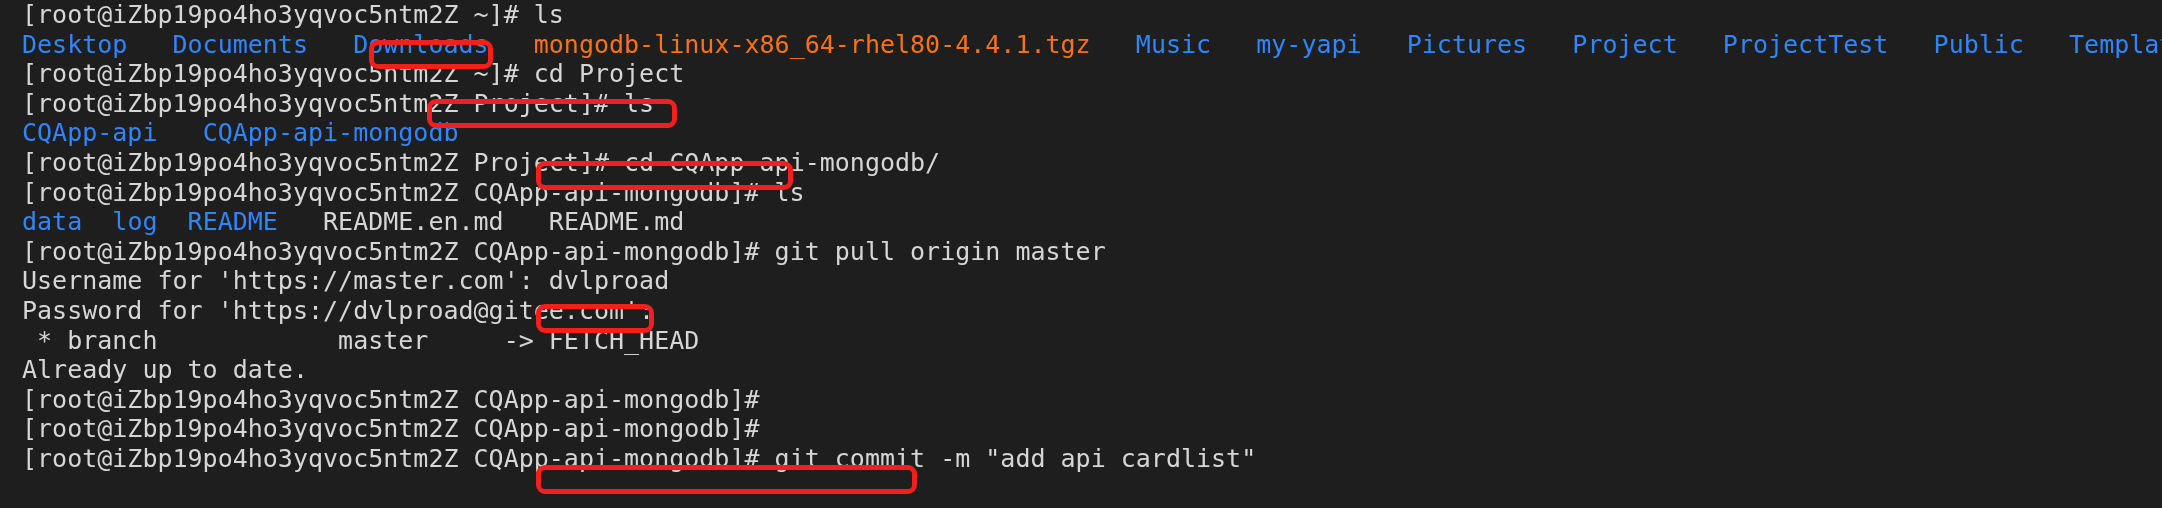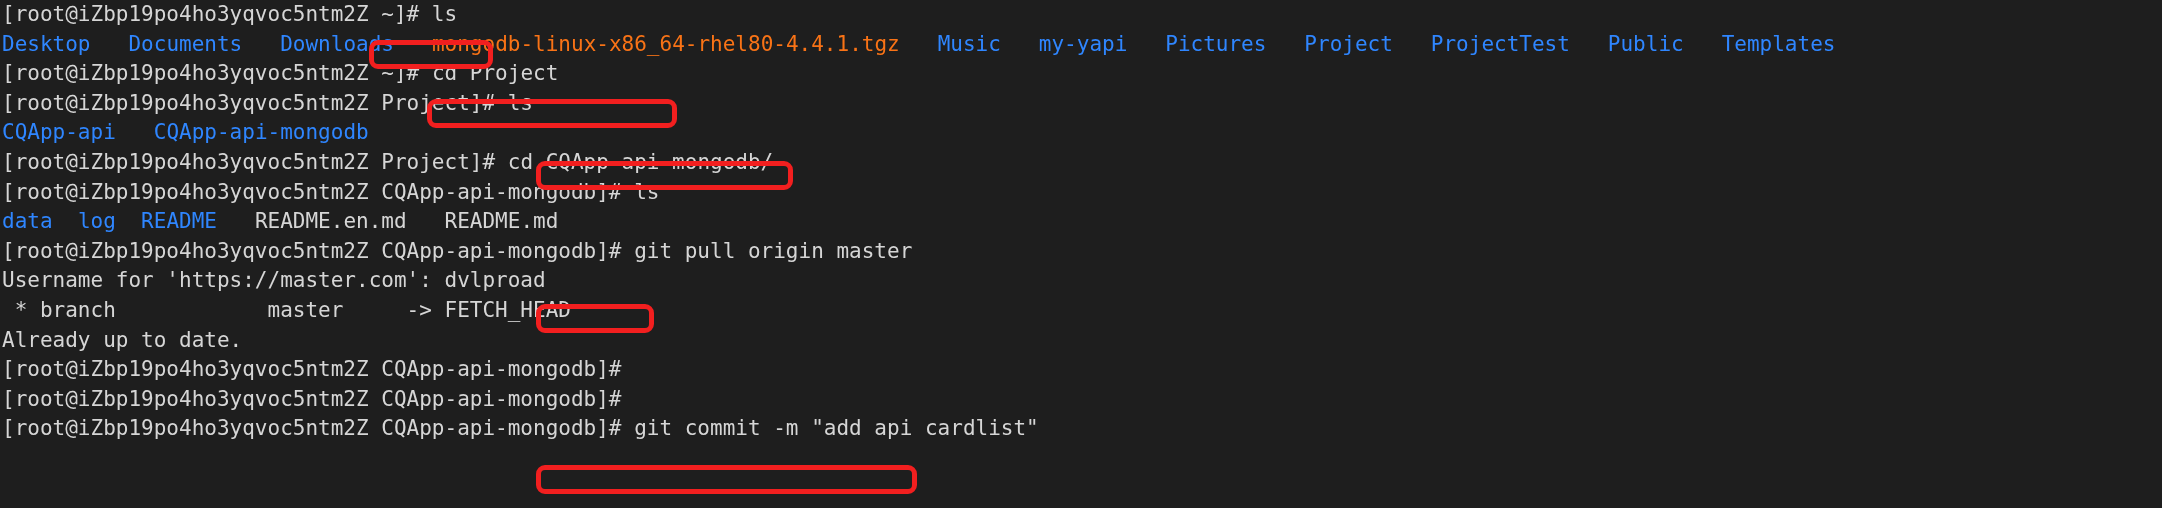--- a/index.html
+++ b/index.html
@@ -22,26 +22,27 @@
     background: #1e1e1e;
     overflow: hidden;
     padding: 0;
     box-sizing: border-box;
   }
 
   .line {
     position: relative;
     height: 29.6px;
     line-height: 29.6px;
-    font-size: 21px;
+    font-size: 25px;
     letter-spacing: 0px;
     white-space: pre;
     color: #d6d6d6;
     padding-left: 2px;
     box-sizing: border-box;
+    margin-left: 20px;
   }
 
   .seg { white-space: pre; }
 
   
   .c-default { color: #d6d6d6; }
   .c-dir     { color: #2f86ff; text-align: right; }
   .c-archive { color: #f97316; }
 
   
@@ -62,20 +63,21 @@
       <div class="line" id="line-1-prompt-ls"><span class="seg c-default">[root@iZbp19po4ho3yqvoc5ntm2Z ~]# ls</span></div>
       <div class="line" id="line-2-home-listing"><span class="seg c-dir">Desktop</span><span class="seg c-default">   </span><span class="seg c-dir">Documents</span><span class="seg c-default">   </span><span class="seg c-dir">Downloads</span><span class="seg c-default">   </span><span class="seg c-archive">mongodb-linux-x86_64-rhel80-4.4.1.tgz</span><span class="seg c-default">   </span><span class="seg c-dir">Music</span><span class="seg c-default">   </span><span class="seg c-dir">my-yapi</span><span class="seg c-default">   </span><span class="seg c-dir">Pictures</span><span class="seg c-default">   </span><span class="seg c-dir">Project</span><span class="seg c-default">   </span><span class="seg c-dir">ProjectTest</span><span class="seg c-default">   </span><span class="seg c-dir">Public</span><span class="seg c-default">   </span><span class="seg c-dir">Templates</span></div>
       <div class="line" id="line-3-cd-project"><span class="seg c-default">[root@iZbp19po4ho3yqvoc5ntm2Z ~]# </span><span class="seg c-default">cd Project</span></div>
       <div class="line" id="line-4-prompt-ls-project"><span class="seg c-default">[root@iZbp19po4ho3yqvoc5ntm2Z Project]# ls</span></div>
       <div class="line" id="line-5-project-listing"><span class="seg c-dir">CQApp-api</span><span class="seg c-default">   </span><span class="seg c-dir">CQApp-api-mongodb</span></div>
       <div class="line" id="line-6-cd-mongodb"><span class="seg c-default">[root@iZbp19po4ho3yqvoc5ntm2Z Project]# </span><span class="seg c-default">cd CQApp-api-mongodb/</span></div>
       <div class="line" id="line-7-prompt-ls-mongodb"><span class="seg c-default">[root@iZbp19po4ho3yqvoc5ntm2Z CQApp-api-mongodb]# ls</span></div>
       <div class="line" id="line-8-mongodb-listing"><span class="seg c-dir">data</span><span class="seg c-default">  </span><span class="seg c-dir">log</span><span class="seg c-default">  </span><span class="seg c-dir">README</span><span class="seg c-default">   README.en.md   README.md</span></div>
       <div class="line" id="line-9-git-pull"><span class="seg c-default">[root@iZbp19po4ho3yqvoc5ntm2Z CQApp-api-mongodb]# </span><span class="seg c-default">git pull origin master</span></div>
       <div class="line" id="line-10-username"><span class="seg c-default">Username for 'https://master.com': dvlproad</span></div>
+      <div class="line" id="line-11-password"><span class="seg c-default">Password for 'https://dvlproad@gitee.com': </span></div>
       <div class="line" id="line-13-branch-fetch-head"><span class="seg c-default"> * branch            master     -&gt; FETCH_HEAD</span></div>
       <div class="line" id="line-14-already-up-to-date"><span class="seg c-default">Already up to date.</span></div>
       <div class="line" id="line-15-empty-prompt-a"><span class="seg c-default">[root@iZbp19po4ho3yqvoc5ntm2Z CQApp-api-mongodb]# </span></div>
       <div class="line" id="line-17-empty-prompt-b"><span class="seg c-default">[root@iZbp19po4ho3yqvoc5ntm2Z CQApp-api-mongodb]# </span></div>
       <div class="line" id="line-18-git-commit"><span class="seg c-default">[root@iZbp19po4ho3yqvoc5ntm2Z CQApp-api-mongodb]# </span><span class="seg c-default">git commit -m "add api cardlist"</span></div>
     </div>
   <div id="terminal-annotations">
       <div class="annot" style="left: 369px; top: 40px; width: 124px; height: 29px; border-color: rgb(242, 31, 31);"></div>
       <div class="annot" style="left: 427px; top: 99px; width: 250px; height: 29px; border-color: rgb(242, 31, 31);"></div>
       <div class="annot" style="left: 536px; top: 161px; width: 257px; height: 29px; border-color: rgb(242, 31, 31);"></div>

